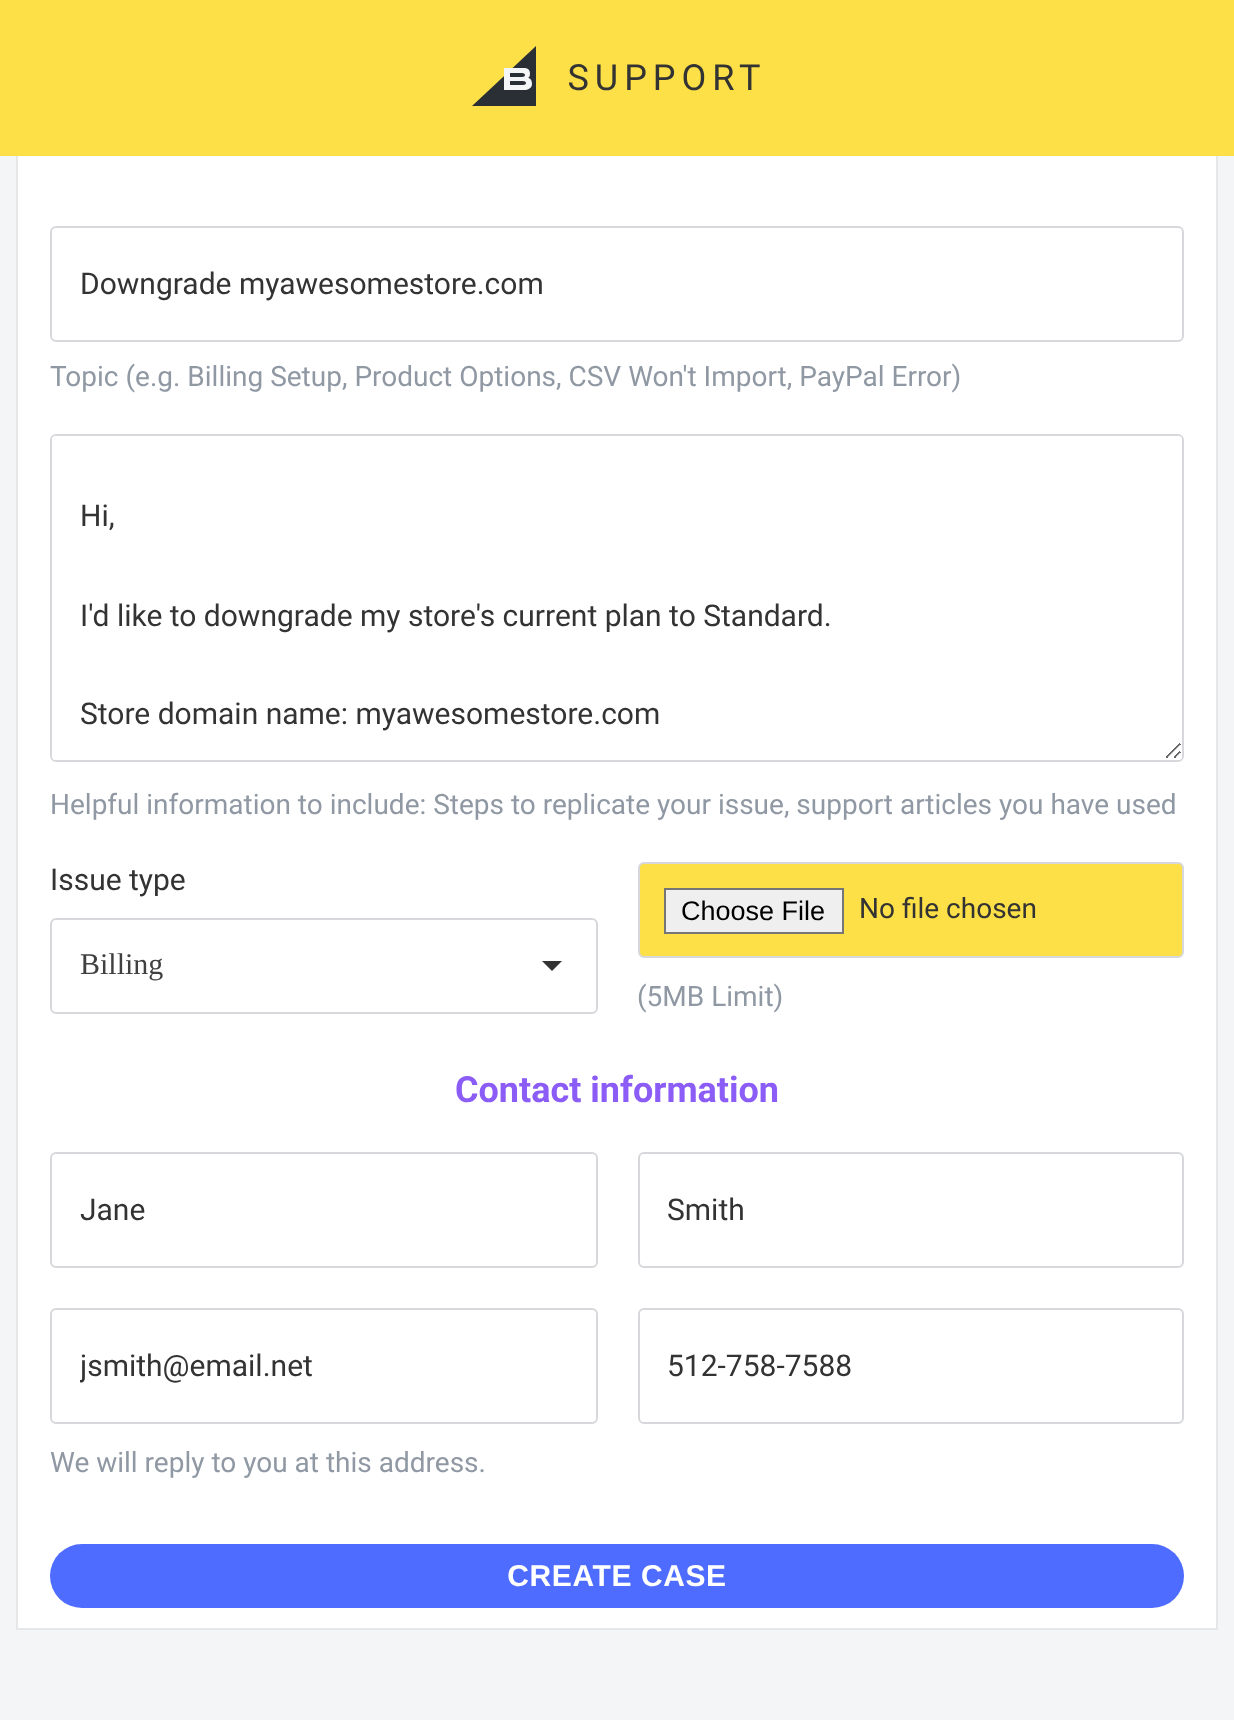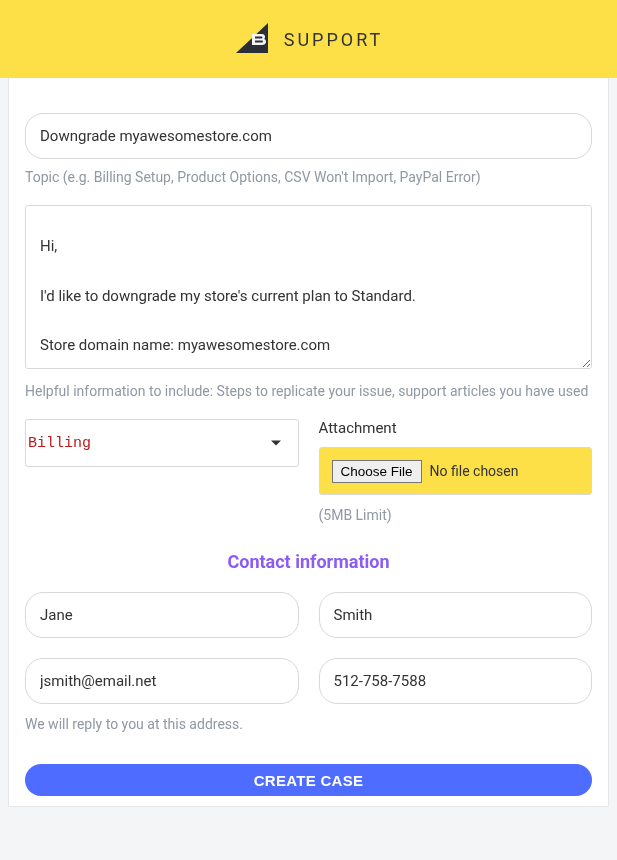--- a/index.html
+++ b/index.html
@@ -59,22 +59,21 @@
       width: 100%;
       border: 1px solid #d6d8db;
       border-radius: 3px;
       padding: 12px 14px;
       font-size: 15px;
       color: #333;
       font-family: inherit;
       background: #fff;
     }
     input.text-input {
-      height: 46px;
-      border-radius: 18px;
+      height: 58px;
     }
     textarea.text-area {
       height: 164px;
       resize: vertical;
       line-height: 1.65;
       padding-top: 28px;
     }
     .helper {
       font-size: 14px;
       color: #8f98a3;
@@ -88,25 +87,25 @@
       width: 100%;
     }
     .select-wrap select {
       -webkit-appearance: none;
       -moz-appearance: none;
       appearance: none;
       width: 100%;
       height: 48px;
       border: 1px solid #d6d8db;
       border-radius: 3px;
-      padding: 0 2px;
-      font-size: 15px;
-      color: #b91c1c;
+      padding: 0 14px;
+      font-size: 15px;
+      color: #404040;
       background: #fff;
-      font-family: Liberation Mono, monospace;
+      font-family: Liberation Serif, serif;
     }
     .select-caret {
       position: absolute;
       right: 18px;
       top: 50%;
       transform: translateY(-50%);
       pointer-events: none;
       width: 0;
       height: 0;
       border-left: 5px solid transparent;
@@ -188,29 +187,29 @@
 I'd like to downgrade my store's current plan to Standard.
 
 Store domain name: myawesomestore.com
 
 Thanks!</textarea>
     <div class="helper">Helpful information to include: Steps to replicate your issue, support articles you have used</div>
   </div>
 
   <div class="row mt20">
     <div class="col">
+      <label class="field-label">Issue type</label>
       <div class="select-wrap">
         <select>
           <option>Billing</option>
         </select>
         <span class="select-caret"></span>
       </div>
     </div>
     <div class="col">
-      <label class="field-label">Attachment</label>
       <div class="attach-box">
         <button type="button" class="choose-file-btn">Choose File</button>
         <span class="no-file">No file chosen</span>
       </div>
       <div class="attach-helper">(5MB Limit)</div>
     </div>
   </div>
 
   <div class="contact-heading">Contact information</div>
 

